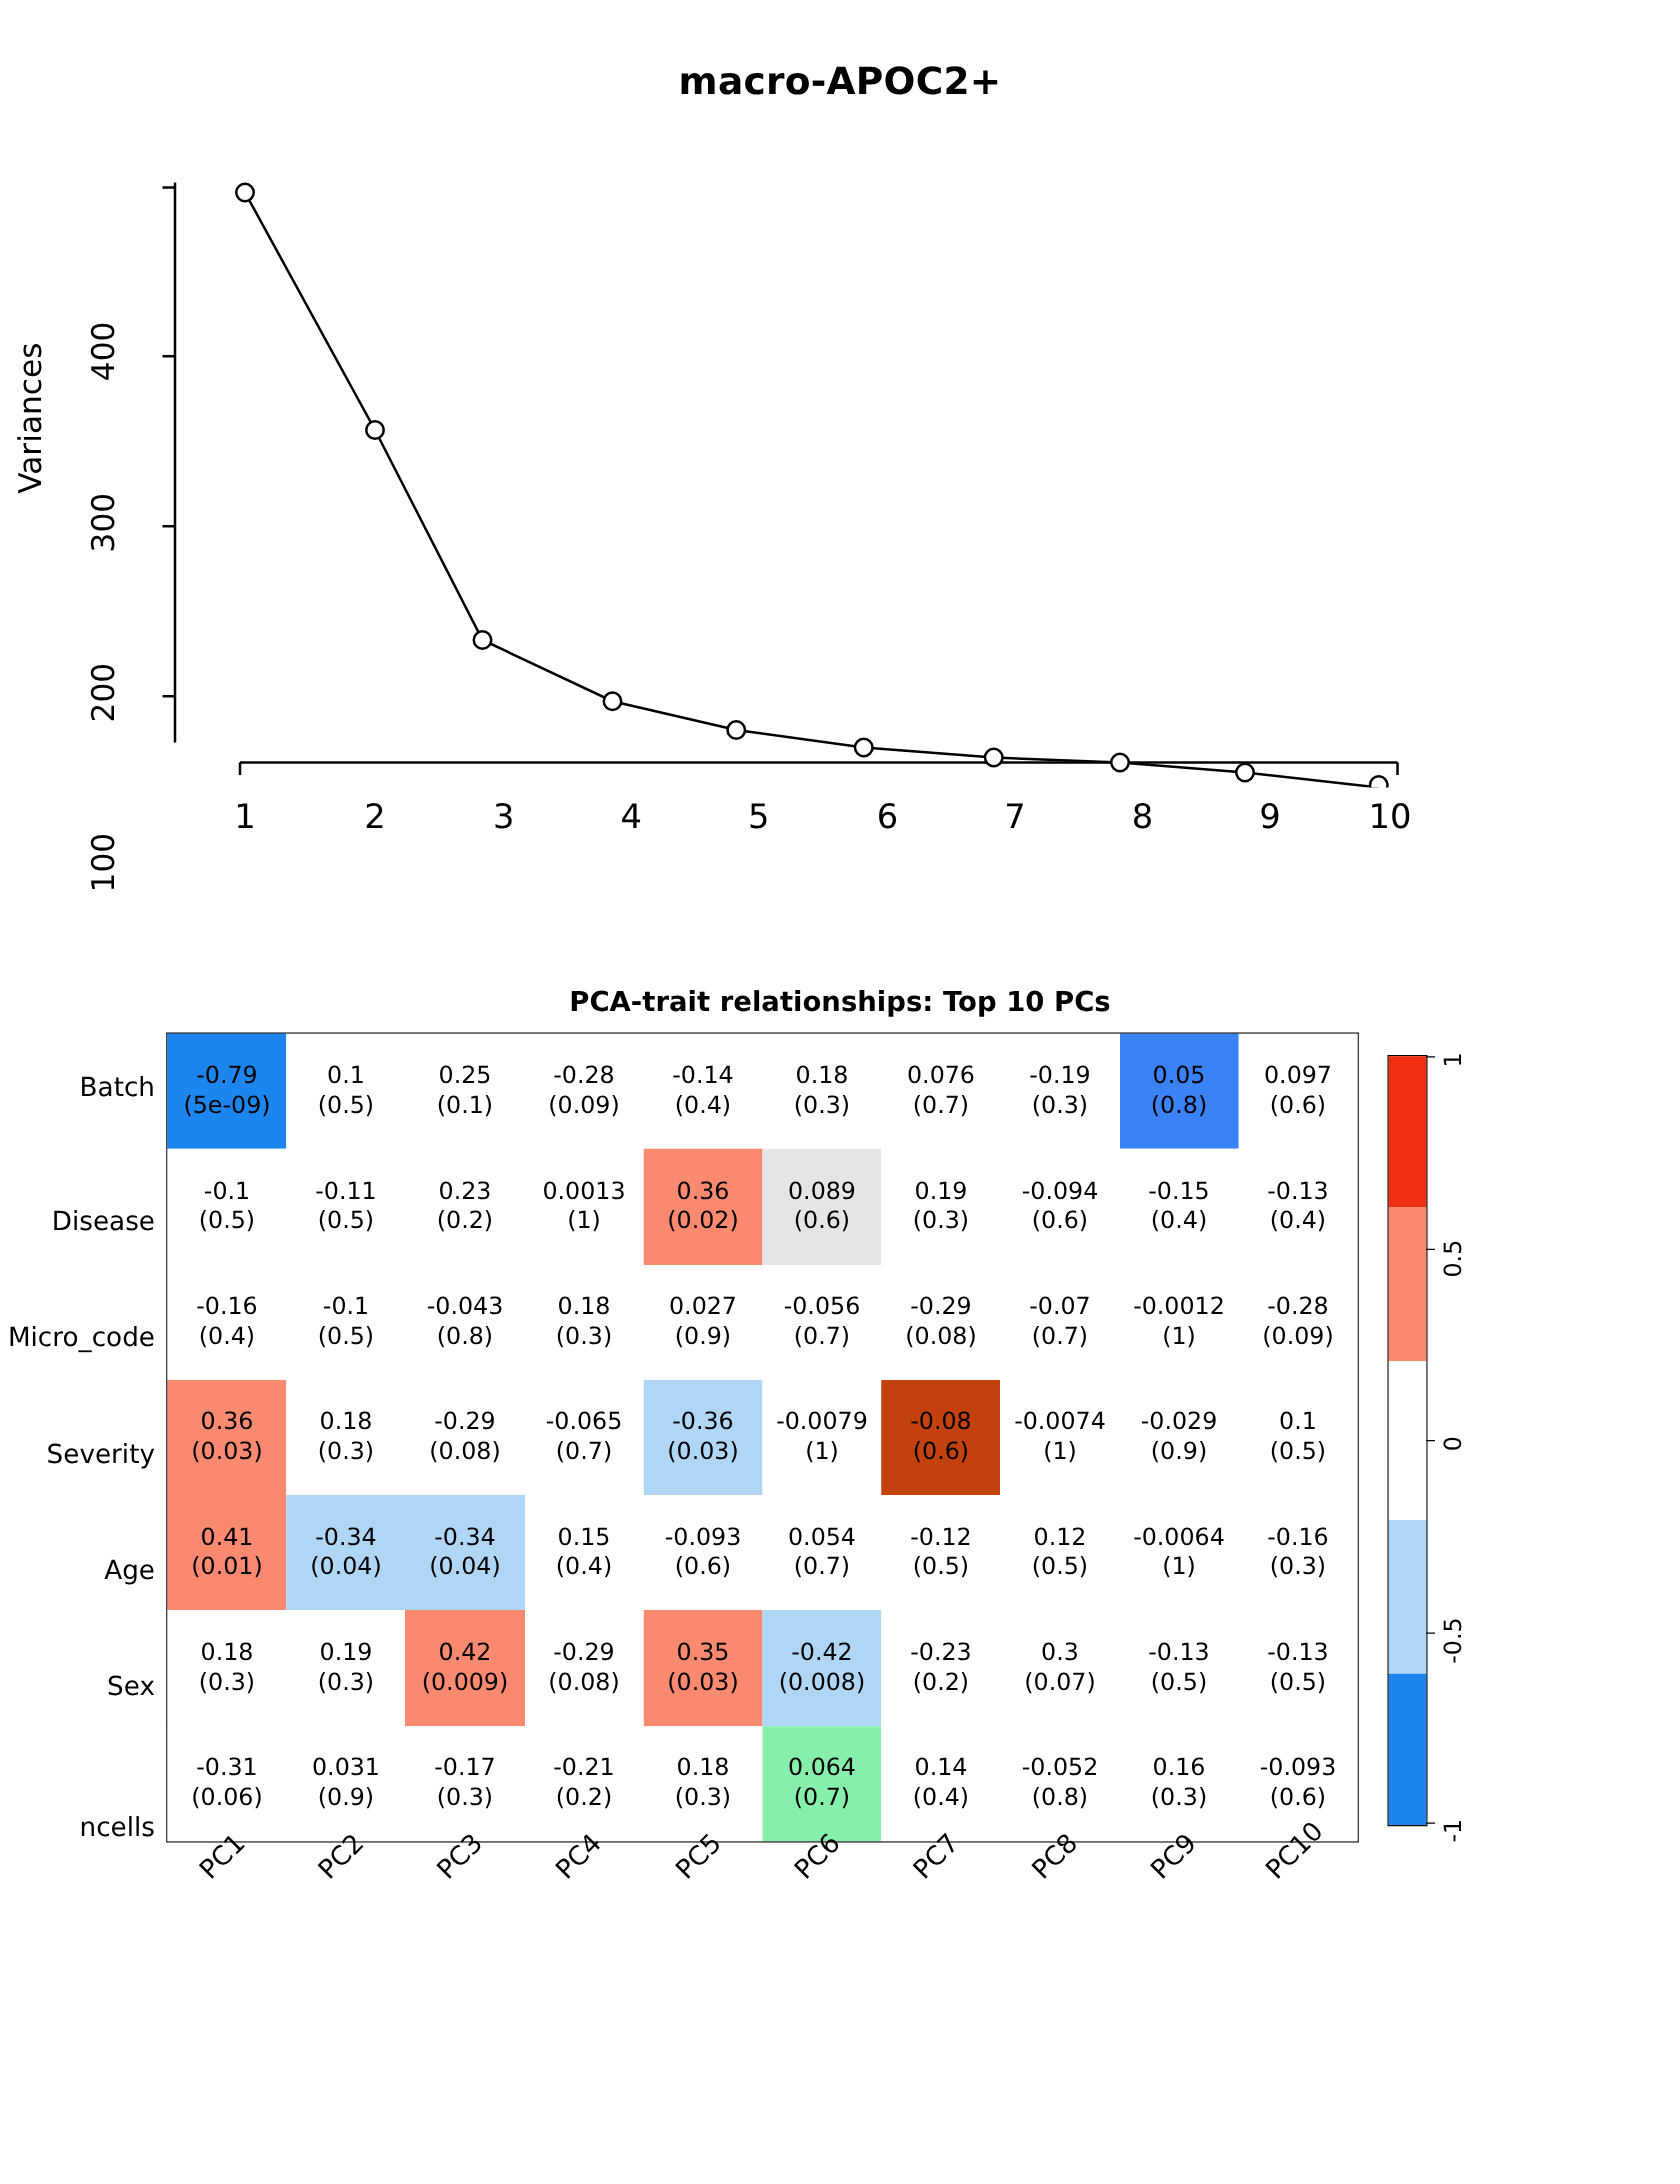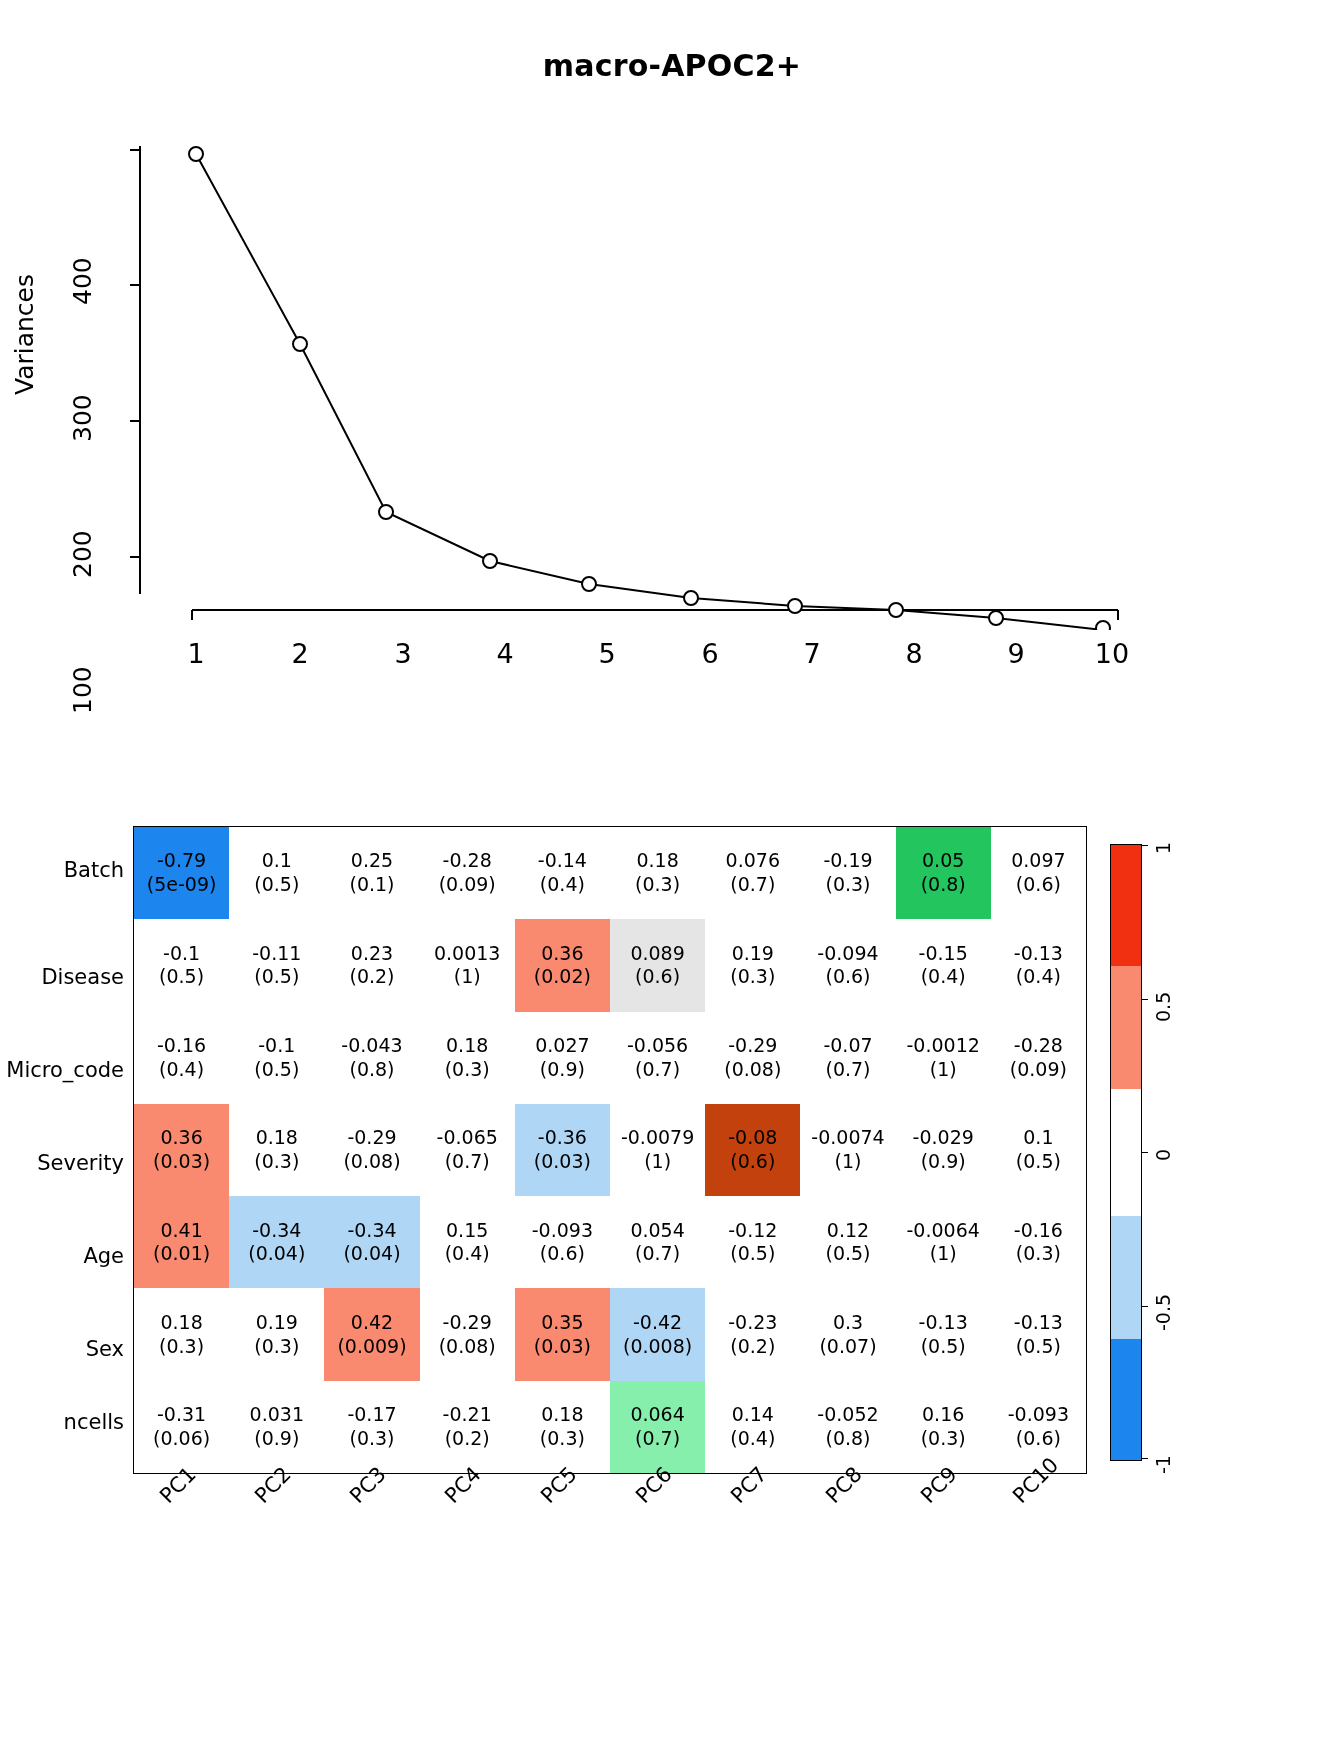--- a/index.html
+++ b/index.html
@@ -100,30 +100,31 @@
     <div class="scree-xtick" style="left:373px;top:528px;">3</div>
     <div class="scree-xtick" style="left:475px;top:528px;">4</div>
     <div class="scree-xtick" style="left:577px;top:528px;">5</div>
     <div class="scree-xtick" style="left:680px;top:528px;">6</div>
     <div class="scree-xtick" style="left:782px;top:528px;">7</div>
     <div class="scree-xtick" style="left:884px;top:528px;">8</div>
     <div class="scree-xtick" style="left:986px;top:528px;">9</div>
     <div class="scree-xtick" style="left:1082px;top:528px;">10</div>
   </div>
 
+  <div id="heat-title">PCA-trait relationships: Top 10 PCs</div>
 
   <div id="heat-wrap">
 
     <div class="row-label" style="top:32px;">Batch</div>
     <div class="row-label" style="top:139px;">Disease</div>
     <div class="row-label" style="top:232px;left:-10px;width:134px;">Micro_code</div>
     <div class="row-label" style="top:325px;">Severity</div>
     <div class="row-label" style="top:418px;">Age</div>
     <div class="row-label" style="top:511px;">Sex</div>
-    <div class="row-label" style="top:584px;">ncells</div>
+    <div class="row-label" style="top:624px;">ncells</div>
 
     <div id="heat-grid">
 
       <div class="cell" style="background:#1C86EE;">
           <span class="v">-0.79</span>
           <span class="p">(5e-09)</span>
         </div>
       <div class="cell" style="background:#FFFFFF;">
           <span class="v">0.1</span>
           <span class="p">(0.5)</span>
@@ -145,21 +146,21 @@
           <span class="p">(0.3)</span>
         </div>
       <div class="cell" style="background:#FFFFFF;">
           <span class="v">0.076</span>
           <span class="p">(0.7)</span>
         </div>
       <div class="cell" style="background:#FFFFFF;">
           <span class="v">-0.19</span>
           <span class="p">(0.3)</span>
         </div>
-      <div class="cell" style="background:#22c55e;">
+      <div class="cell" style="background:#3b82f6;">
           <span class="v">0.05</span>
           <span class="p">(0.8)</span>
         </div>
       <div class="cell" style="background:#FFFFFF;">
           <span class="v">0.097</span>
           <span class="p">(0.6)</span>
         </div>
 
       <div class="cell" style="background:#FFFFFF;">
           <span class="v">-0.1</span>

